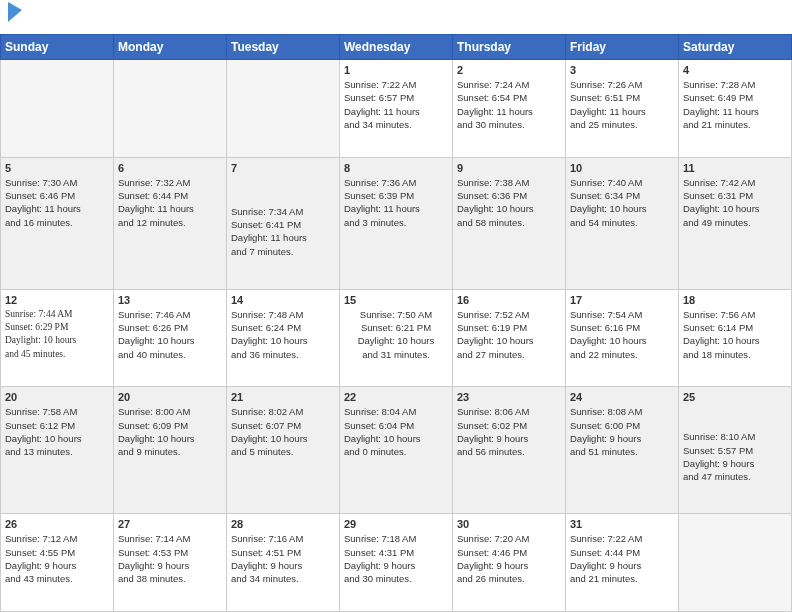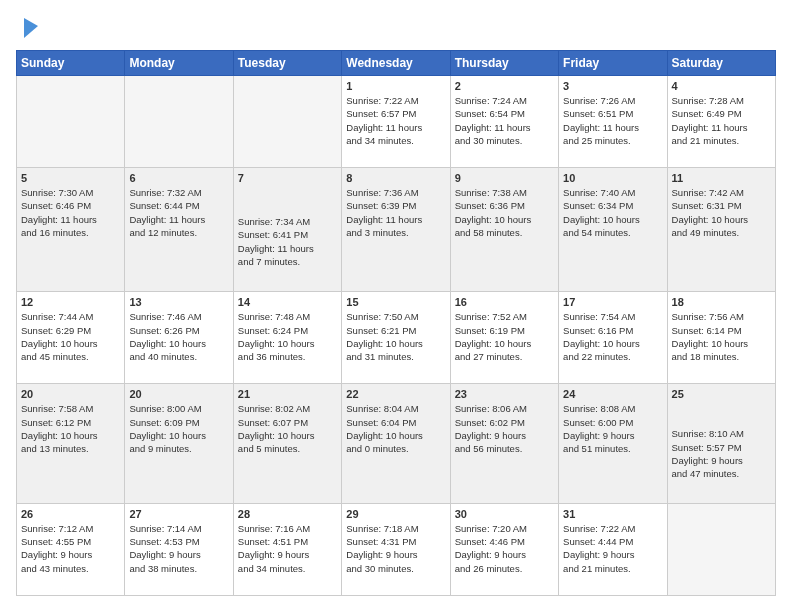--- a/index.html
+++ b/index.html
@@ -6,21 +6,20 @@
     body {
       font-family: Arial, sans-serif;
       background: #fff;
       width: 792px;
       height: 612px;
       overflow: hidden;
     }
     .page {
       width: 792px;
       height: 612px;
-      padding: 16px;
       display: flex;
       flex-direction: column;
     }
     .header {
       display: flex;
       justify-content: space-between;
       align-items: flex-start;
       margin-bottom: 10px;
     }
     .logo {
@@ -208,42 +207,42 @@
             <span class="day-num">11</span>
             <div class="day-info" style="white-space: pre-line;">Sunrise: 7:42 AM
 Sunset: 6:31 PM
 Daylight: 10 hours
 and 49 minutes.</div>
           </td>
         </tr>
         <tr>
           <td>
             <span class="day-num">12</span>
-            <div class="day-info" style="white-space: pre-line;">Sunrise: 7:44 AM
+            <div class="day-info" style="white-space: pre-line; font-family: Liberation Serif, serif;">Sunrise: 7:44 AM
 Sunset: 6:29 PM
 Daylight: 10 hours
 and 45 minutes.</div>
           </td>
           <td>
             <span class="day-num">13</span>
             <div class="day-info" style="white-space: pre-line;">Sunrise: 7:46 AM
 Sunset: 6:26 PM
 Daylight: 10 hours
 and 40 minutes.</div>
           </td>
           <td>
             <span class="day-num">14</span>
             <div class="day-info" style="white-space: pre-line;">Sunrise: 7:48 AM
 Sunset: 6:24 PM
 Daylight: 10 hours
 and 36 minutes.</div>
           </td>
           <td>
             <span class="day-num">15</span>
-            <div class="day-info" style="white-space: pre-line;">Sunrise: 7:50 AM
+            <div class="day-info" style="white-space: pre-line; text-align: center;">Sunrise: 7:50 AM
 Sunset: 6:21 PM
 Daylight: 10 hours
 and 31 minutes.</div>
           </td>
           <td>
             <span class="day-num">16</span>
             <div class="day-info" style="white-space: pre-line;">Sunrise: 7:52 AM
 Sunset: 6:19 PM
 Daylight: 10 hours
 and 27 minutes.</div>

